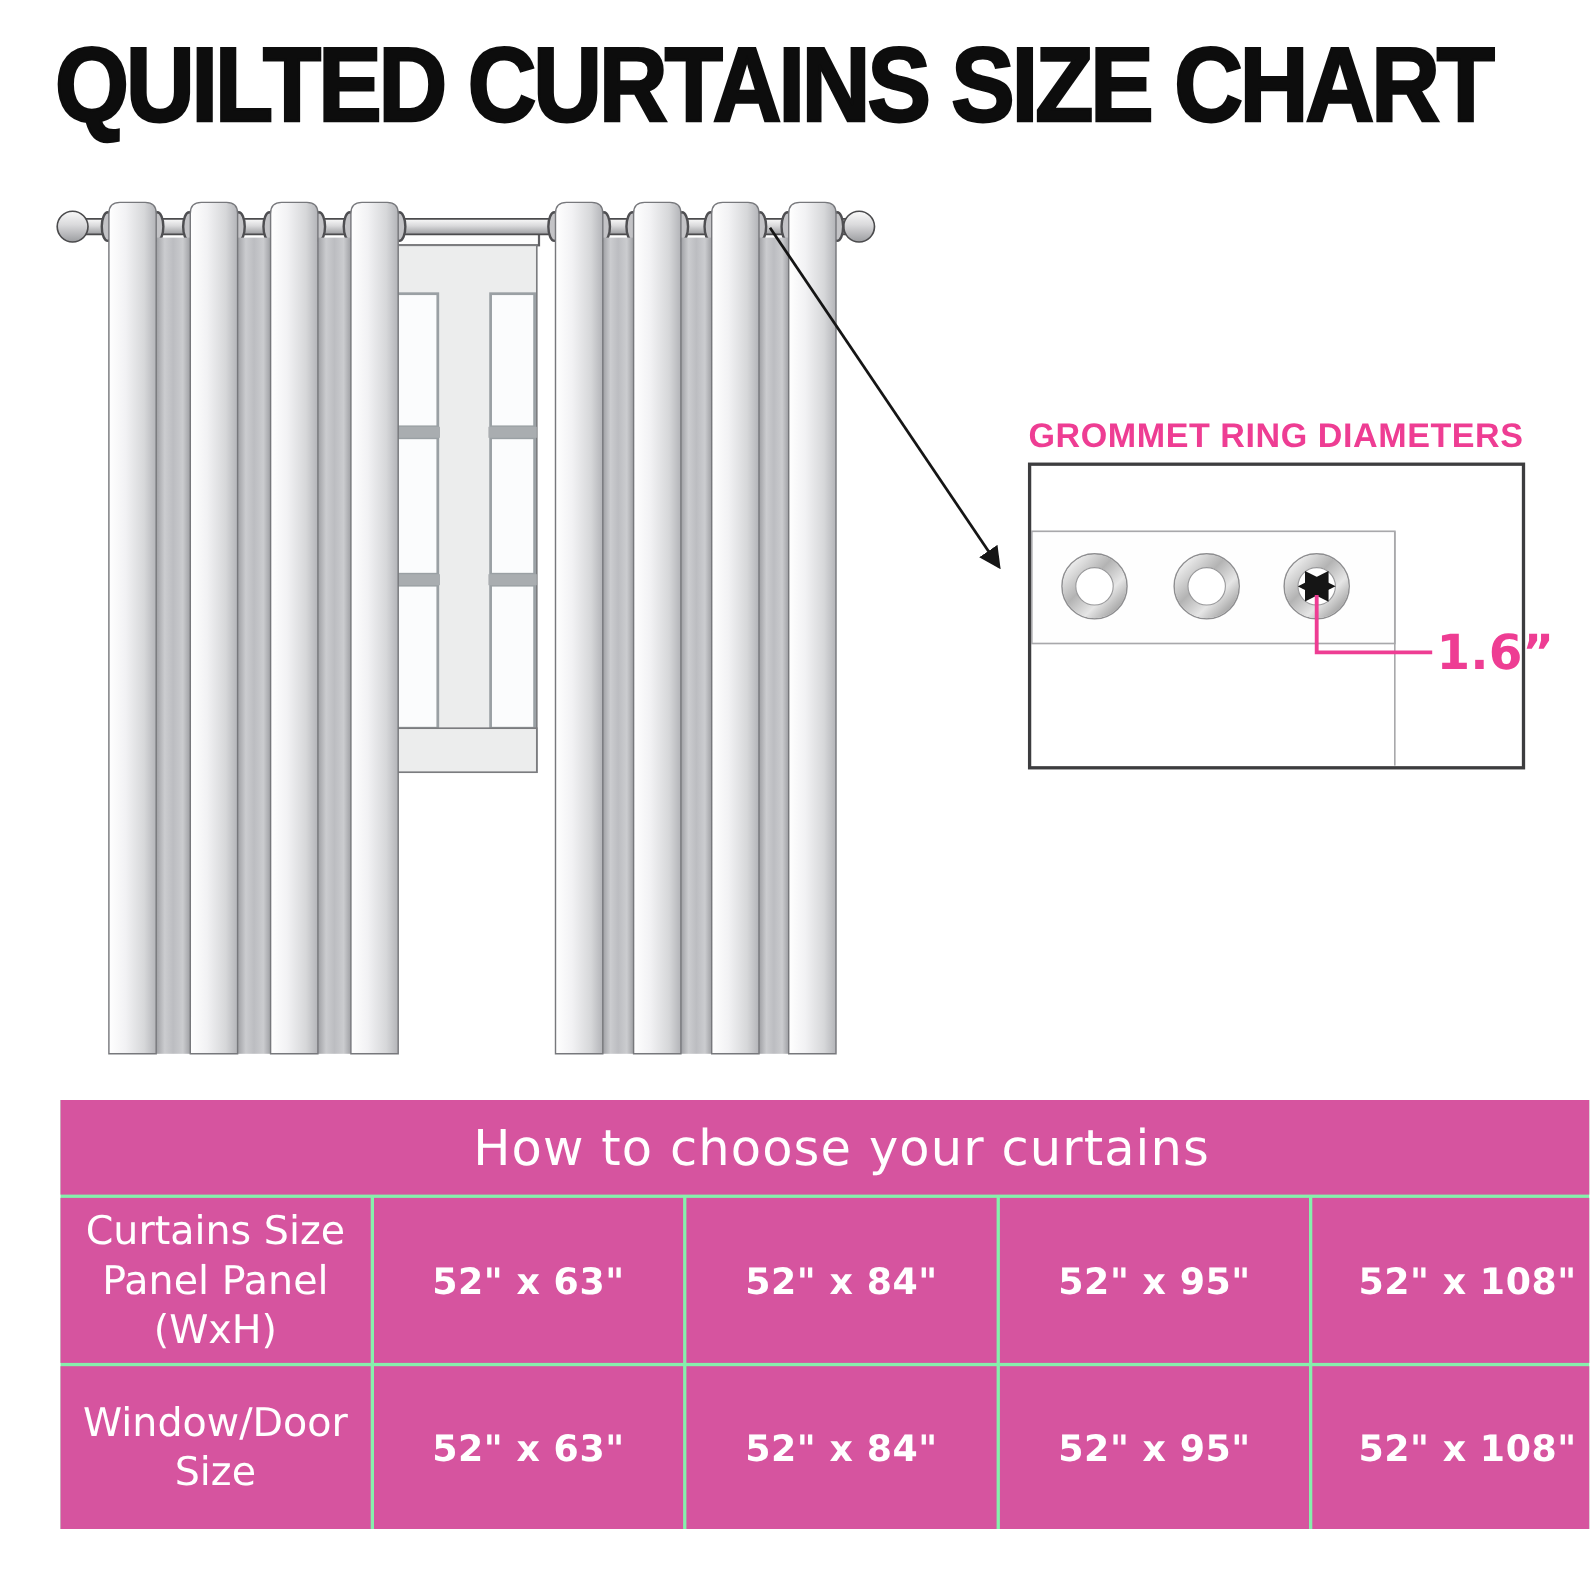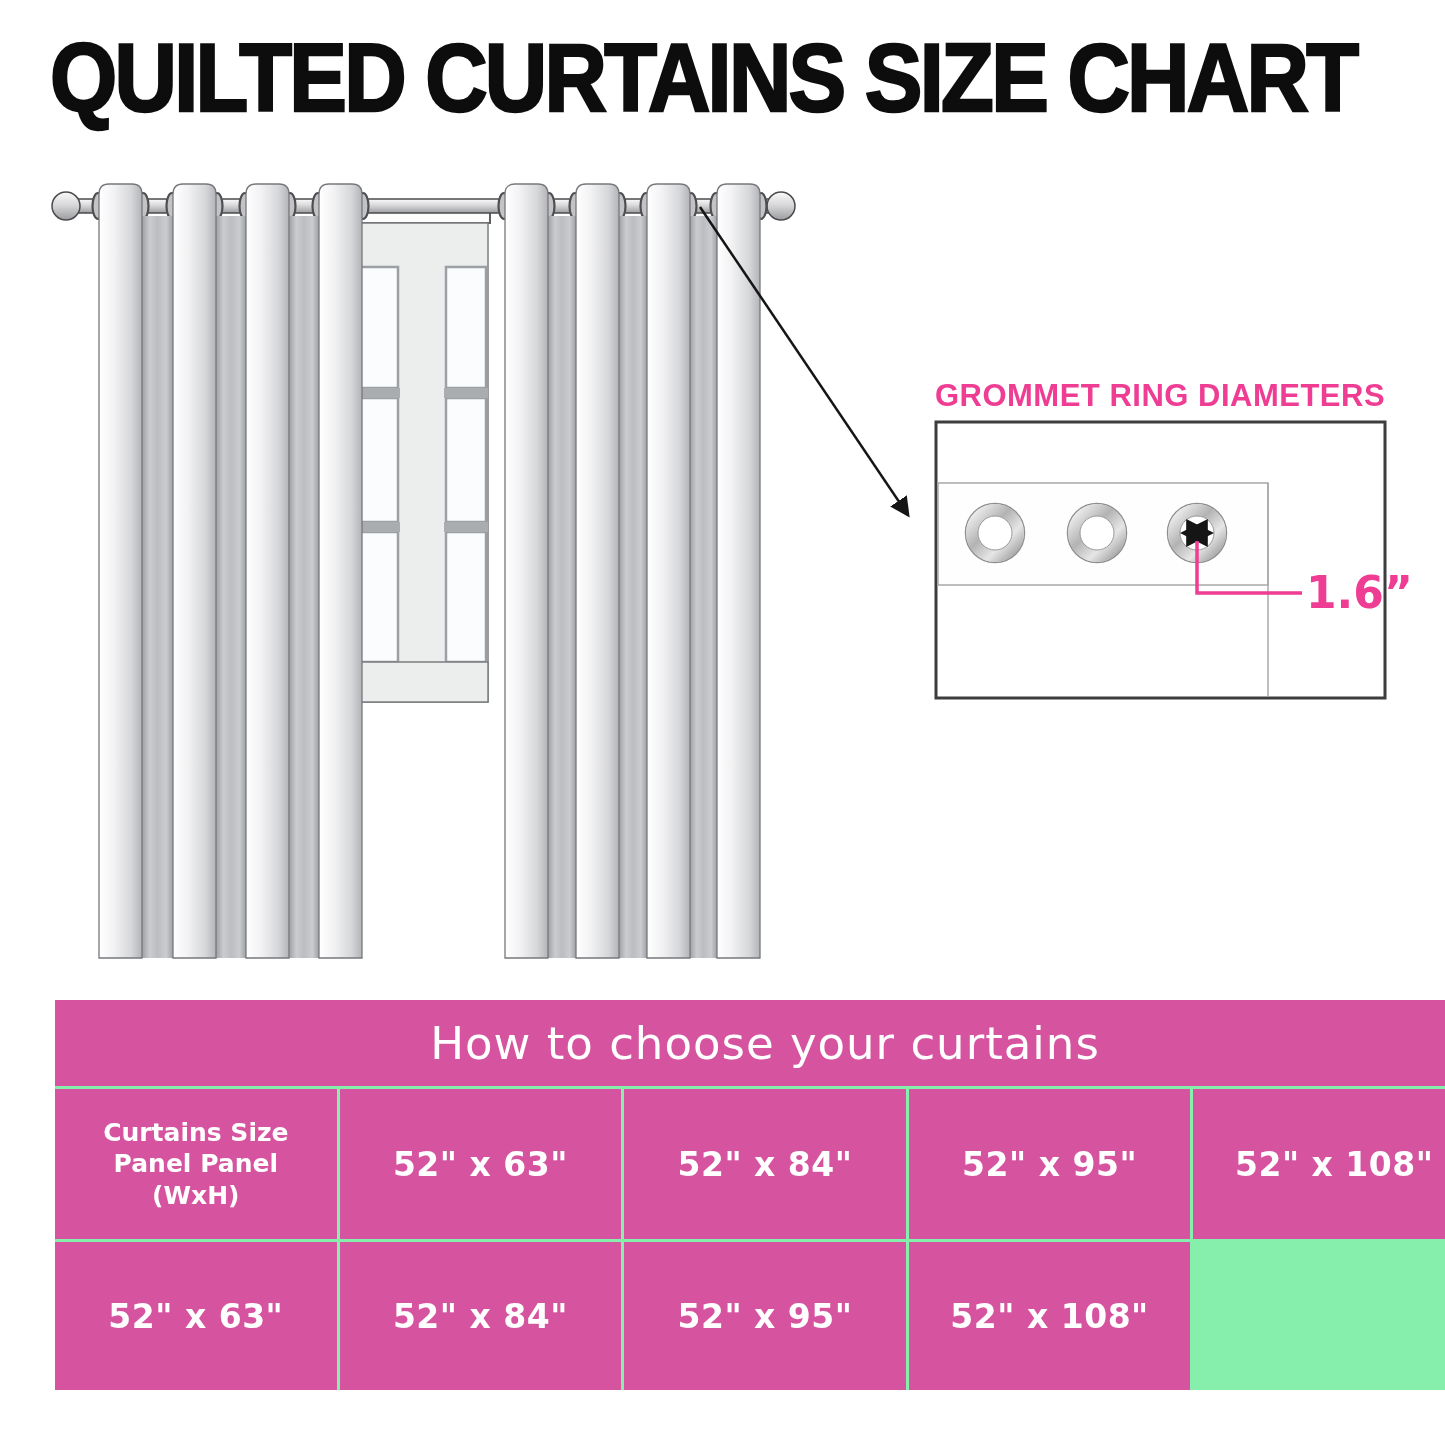--- a/index.html
+++ b/index.html
@@ -41,21 +41,21 @@
   }
   .size-table .cell{
     background:var(--table-pink,#d6549f);color:#ffffff;
     display:flex;flex-direction:column;align-items:center;justify-content:center;
     text-align:center;
   }
   .table-header{
     grid-column:1 / -1;
     font-size:45px;font-weight:400;letter-spacing:1px;
   }
-  .row-label{font-size:25px;line-height:1.25;font-weight:700;}
+  .row-label{font-size:36px;line-height:1.25;font-weight:400;}
   .size-value{font-size:33px;font-weight:bold;letter-spacing:0.5px;}
 </style>
 </head>
 <body>
 
 <div class="page">
 
   <h1 class="main-title">QUILTED CURTAINS SIZE CHART</h1>
 
   <svg class="illu" viewBox="0 0 1445 845" xmlns="http://www.w3.org/2000/svg">
@@ -204,19 +204,23 @@
     <div class="cell row-label">
       <span>Curtains Size</span>
       <span>Panel Panel</span>
       <span>(WxH)</span>
     </div>
     <div class="cell size-value">52" x 63"</div>
     <div class="cell size-value">52" x 84"</div>
     <div class="cell size-value">52" x 95"</div>
     <div class="cell size-value">52" x 108"</div>
 
+    <div class="cell row-label">
+      <span>Window/Door</span>
+      <span>Size</span>
+    </div>
     <div class="cell size-value">52" x 63"</div>
     <div class="cell size-value">52" x 84"</div>
     <div class="cell size-value">52" x 95"</div>
     <div class="cell size-value">52" x 108"</div>
   </div>
 
 </div>
 
 </body></html>

